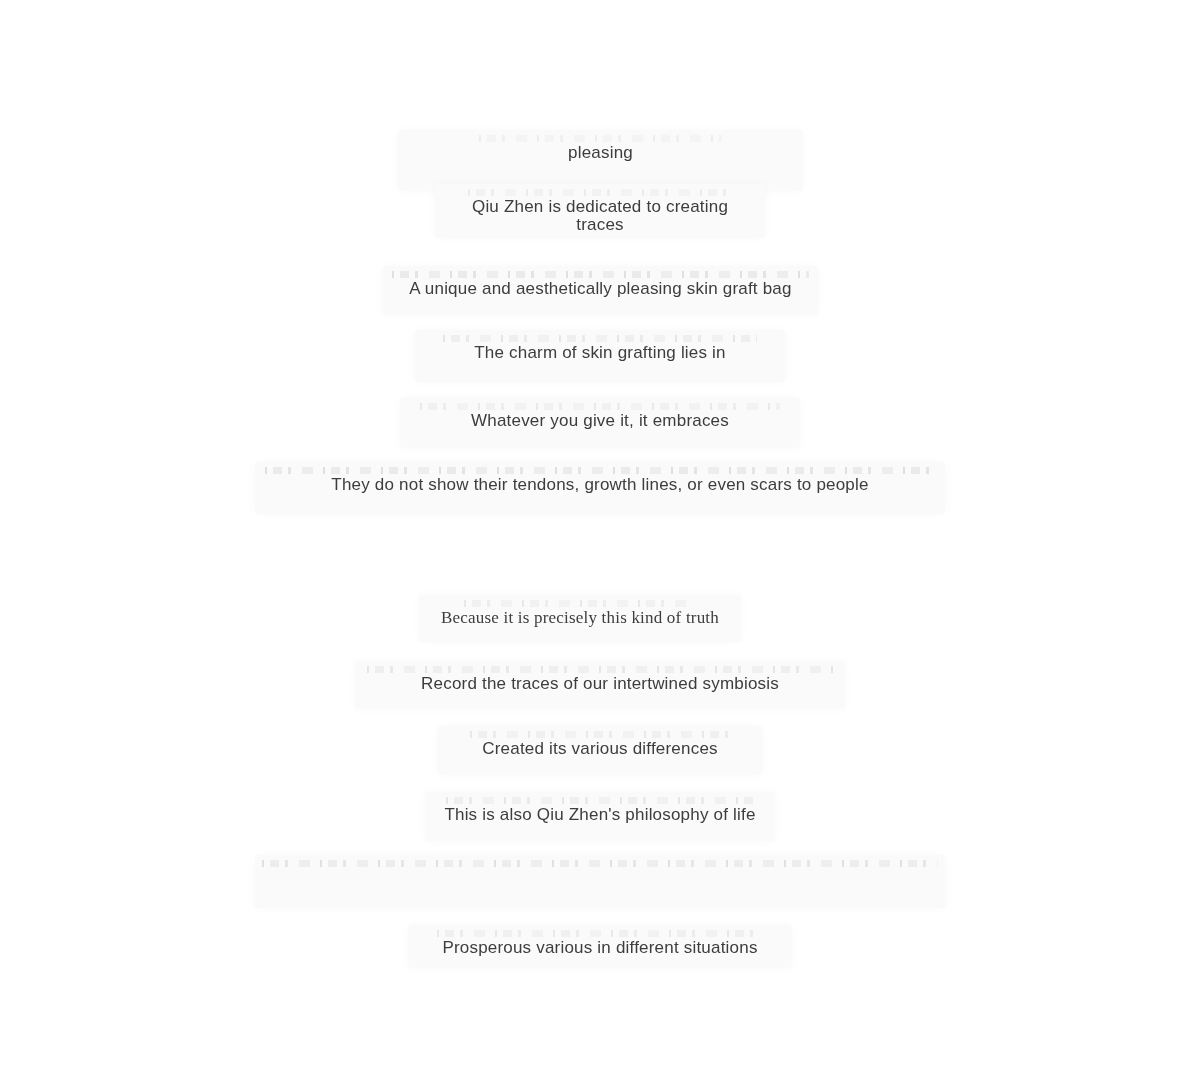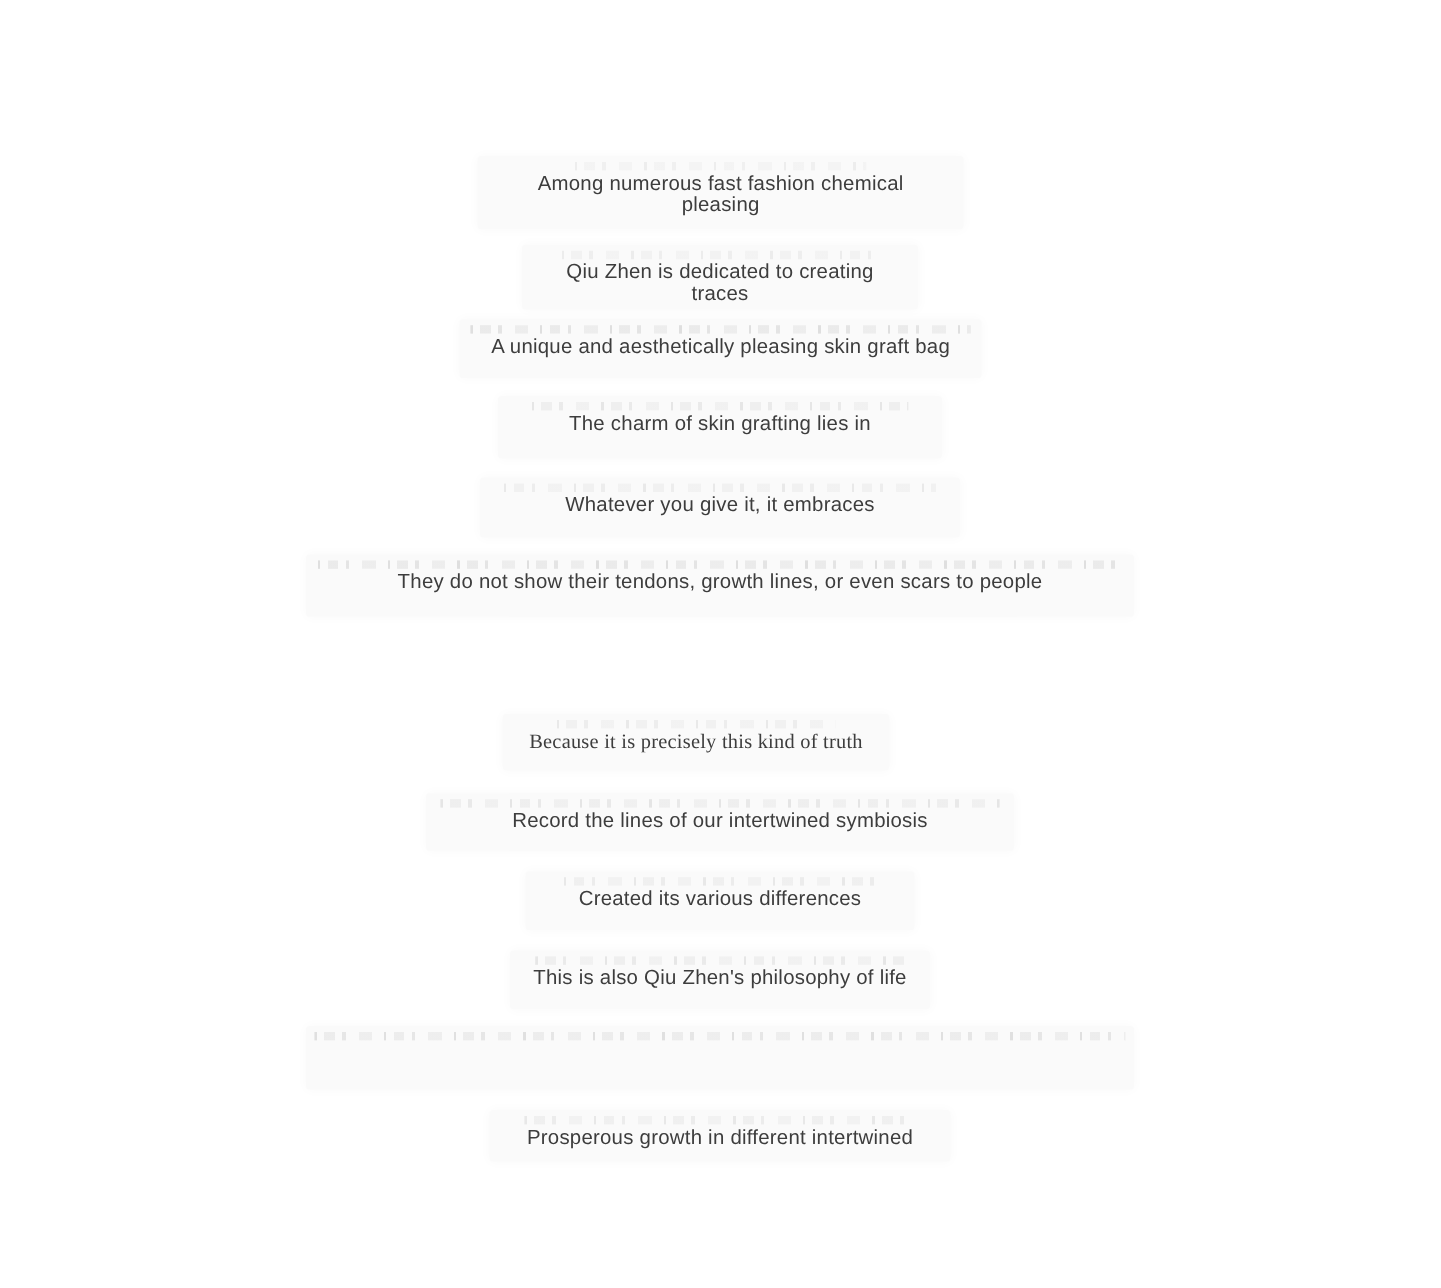--- a/index.html
+++ b/index.html
@@ -51,26 +51,25 @@
   }
 </style>
 </head>
 <body>
 
 <div id="stage">
   <div id="subtitle-list">
   <div class="sub-block" style="top: 130px; left: 398px; width: 405px; height: 61px;">
     <div class="ghost" style="width: 60%; opacity: 0.35;"></div>
     <div class="sub-text">
-          <div class="tline">Among numerous fast fashion chemical</div>
           <div class="tline">pleasing</div>
         </div>
   </div>
 
-  <div class="sub-block" style="top: 204px; left: 435px; width: 330px; height: 54px;">
+  <div class="sub-block" style="top: 184px; left: 435px; width: 330px; height: 54px;">
     <div class="ghost" style="width: 80%; opacity: 0.4;"></div>
     <div class="sub-text">
           <div class="tline">Qiu Zhen is dedicated to creating</div>
           <div class="tline">traces</div>
         </div>
   </div>
 
   <div class="sub-block" style="top: 266px; left: 383px; width: 435px; height: 49px;">
     <div class="ghost" style="width: 96%; opacity: 0.75;"></div>
     <div class="sub-text">
@@ -102,21 +101,21 @@
   <div class="sub-block" style="top: 595px; left: 419px; width: 322px; height: 47px; font-family: Liberation Serif, serif;">
     <div class="ghost" style="width: 72%; opacity: 0.45;"></div>
     <div class="sub-text">
           <div class="tline">Because it is precisely this kind of truth</div>
         </div>
   </div>
 
   <div class="sub-block" style="top: 661px; left: 355px; width: 490px; height: 48px;">
     <div class="ghost" style="width: 95%; opacity: 0.6;"></div>
     <div class="sub-text">
-          <div class="tline">Record the lines of our intertwined symbiosis</div>
+          <div class="tline">Record the traces of our intertwined symbiosis</div>
         </div>
   </div>
 
   <div class="sub-block" style="top: 726px; left: 438px; width: 324px; height: 49px;">
     <div class="ghost" style="width: 80%; opacity: 0.5;"></div>
     <div class="sub-text">
           <div class="tline">Created its various differences</div>
         </div>
   </div>
 
@@ -127,17 +126,17 @@
         </div>
   </div>
 
   <div class="sub-block" style="top: 855px; left: 255px; width: 690px; height: 53px;">
     <div class="ghost" style="width: 98%; opacity: 0.7;"></div>
   </div>
 
   <div class="sub-block" style="top: 925px; left: 408px; width: 384px; height: 43px;">
     <div class="ghost" style="width: 85%; opacity: 0.5;"></div>
     <div class="sub-text">
-          <div class="tline">Prosperous growth in different intertwined</div>
+          <div class="tline">Prosperous various in different situations</div>
         </div>
   </div>
 </div>
 </div>
 
 </body></html>

